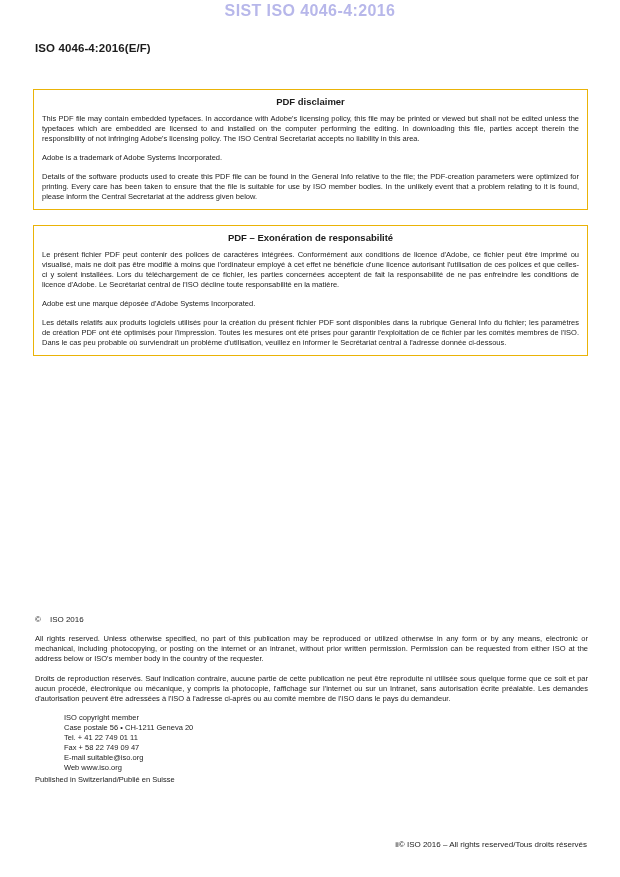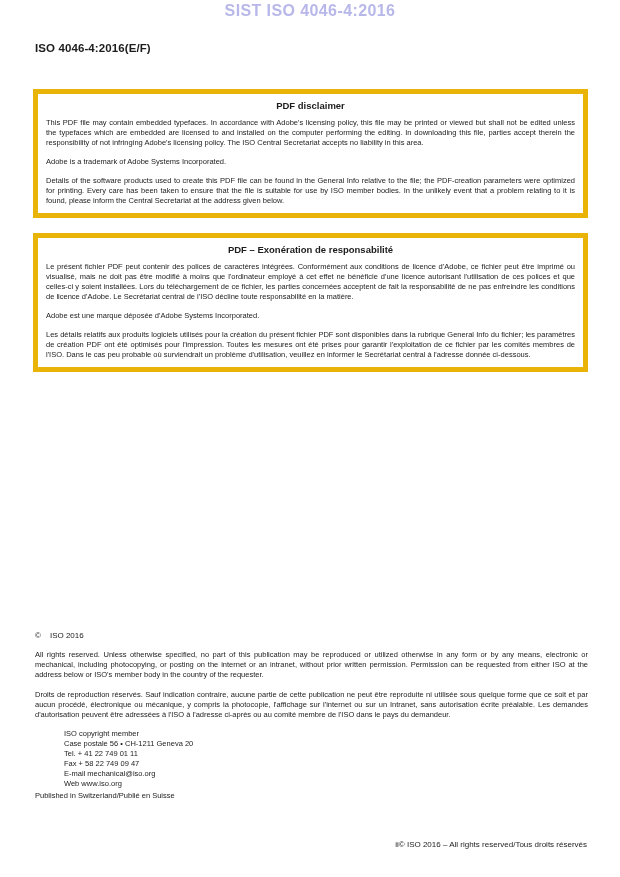--- a/index.html
+++ b/index.html
@@ -24,21 +24,21 @@
   }
   .doc-ref {
     margin: 22px 0 0 35px;
     font-size: 11.5px;
     font-weight: bold;
     letter-spacing: 0.1px;
   }
   .box {
     margin-left: 33px;
     margin-right: 32px;
-    border: 5px solid #eab308;
+    border: 1px solid #eab308;
     padding: 4px 8px 7px 8px;
     box-sizing: border-box;
   }
   .box-en { margin-top: 35px; }
   .box-fr { margin-top: 15px; }
   .box-title {
     text-align: center;
     font-weight: bold;
     font-size: 9.5px;
     margin: 2px 0 7px 0;
@@ -111,21 +111,21 @@
 
   <div class="legal-para">All rights reserved. Unless otherwise specified, no part of this publication may be reproduced or utilized otherwise in any form or by any means, electronic or mechanical, including photocopying, or posting on the internet or an intranet, without prior written permission. Permission can be requested from either ISO at the address below or ISO's member body in the country of the requester.</div>
 
   <div class="legal-para">Droits de reproduction réservés. Sauf indication contraire, aucune partie de cette publication ne peut être reproduite ni utilisée sous quelque forme que ce soit et par aucun procédé, électronique ou mécanique, y compris la photocopie, l'affichage sur l'internet ou sur un Intranet, sans autorisation écrite préalable. Les demandes d'autorisation peuvent être adressées à l'ISO à l'adresse ci-après ou au comité membre de l'ISO dans le pays du demandeur.</div>
 
   <div class="address">
     <div>ISO copyright member</div>
     <div>Case postale 56 • CH-1211 Geneva 20</div>
     <div>Tel. + 41 22 749 01 11</div>
     <div>Fax + 58 22 749 09 47</div>
-    <div>E-mail mechanical@iso.org</div>
+    <div>E-mail suitable@iso.org</div>
     <div>Web www.iso.org</div>
   </div>
 
   <div class="published">Published in Switzerland/Publié en Suisse</div>
 
   <div class="page-footer">
     <span>ii</span>
     <span>© ISO 2016 – All rights reserved/Tous droits réservés</span>
   </div>
 

